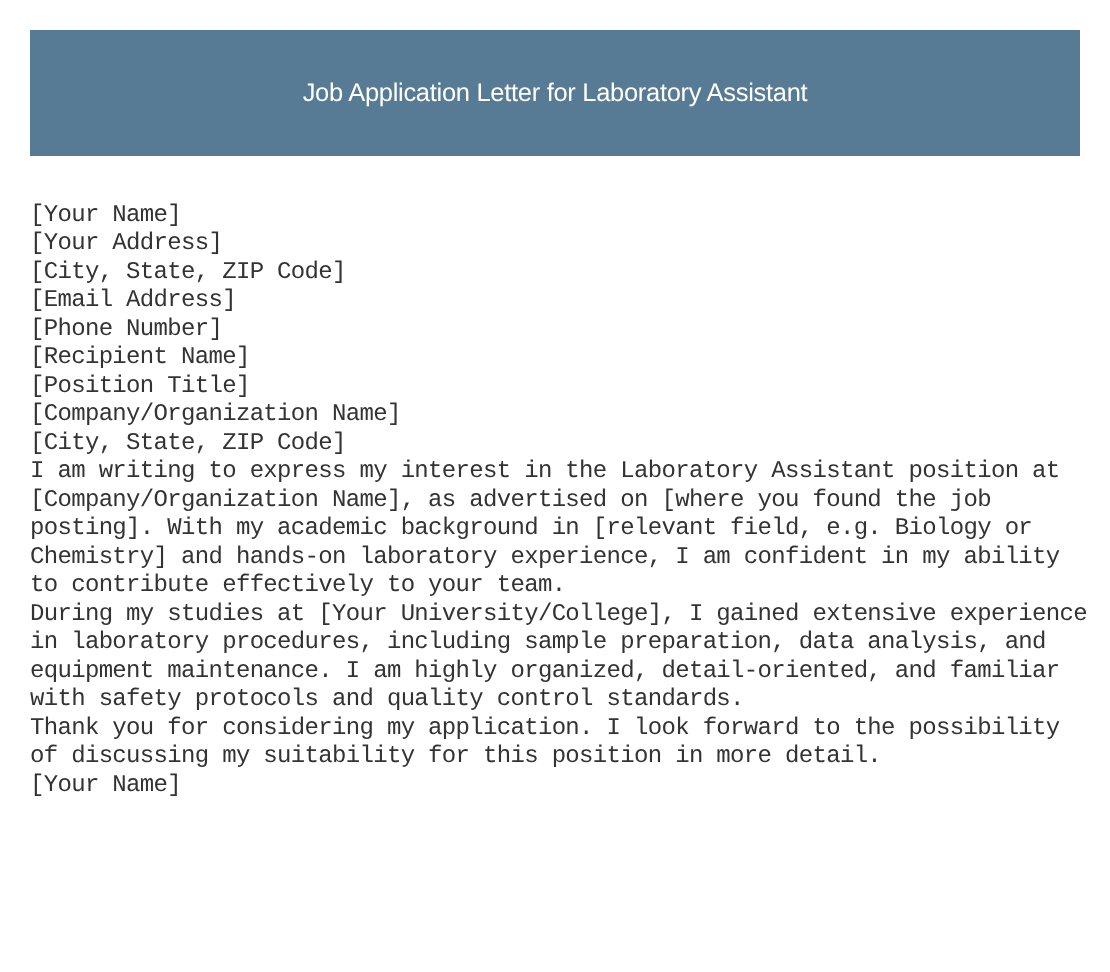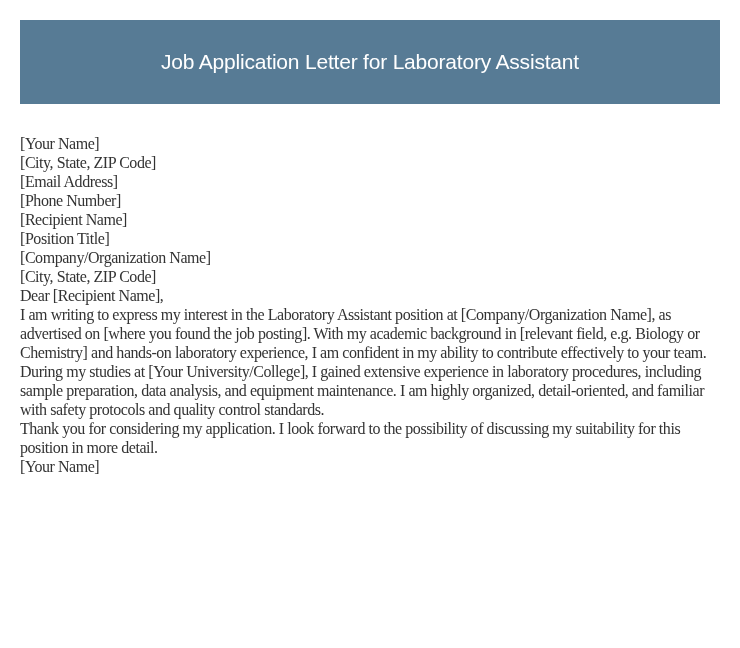--- a/index.html
+++ b/index.html
@@ -3,43 +3,43 @@
 <meta charset="utf-8">
 <style>
   html, body { margin: 0; padding: 0; background: #ffffff; }
   body { width: 740px; height: 648px; position: relative; overflow: hidden; }
   .header {
     position: absolute; left: 20px; top: 20px; width: 700px; height: 84px;
     background: #577b95; display: flex; align-items: center; justify-content: center;
   }
   .header h1 {
     margin: 0; color: #ffffff; font-family: "Liberation Sans", sans-serif;
-    font-weight: normal; font-size: 21px; letter-spacing: -0.2px;
+    font-weight: normal; font-size: 17px; letter-spacing: -0.2px;
   }
   .letter {
     position: absolute; left: 20px; top: 134px; width: 706px;
-    font-family: Liberation Serif, serif; font-size: 16px; line-height: 19px;
+    font-family: Liberation Mono, monospace; font-size: 16px; line-height: 19px;
     color: #333333; letter-spacing: -0.45px;
   }
   .letter div { margin: 0; }
 </style>
 </head>
 <body>
 
 <div class="header">
   <h1>Job Application Letter for Laboratory Assistant</h1>
 </div>
 
 <div class="letter">
   <div>[Your Name]</div>
+  <div>[Your Address]</div>
   <div>[City, State, ZIP Code]</div>
   <div>[Email Address]</div>
   <div>[Phone Number]</div>
   <div>[Recipient Name]</div>
   <div>[Position Title]</div>
   <div>[Company/Organization Name]</div>
   <div>[City, State, ZIP Code]</div>
-  <div>Dear [Recipient Name],</div>
   <div>I am writing to express my interest in the Laboratory Assistant position at [Company/Organization Name], as advertised on [where you found the job posting]. With my academic background in [relevant field, e.g. Biology or Chemistry] and hands-on laboratory experience, I am confident in my ability to contribute effectively to your team.</div>
   <div>During my studies at [Your University/College], I gained extensive experience in laboratory procedures, including sample preparation, data analysis, and equipment maintenance. I am highly organized, detail-oriented, and familiar with safety protocols and quality control standards.</div>
   <div>Thank you for considering my application. I look forward to the possibility of discussing my suitability for this position in more detail.</div>
   <div>[Your Name]</div>
 </div>
 
 </body></html>

